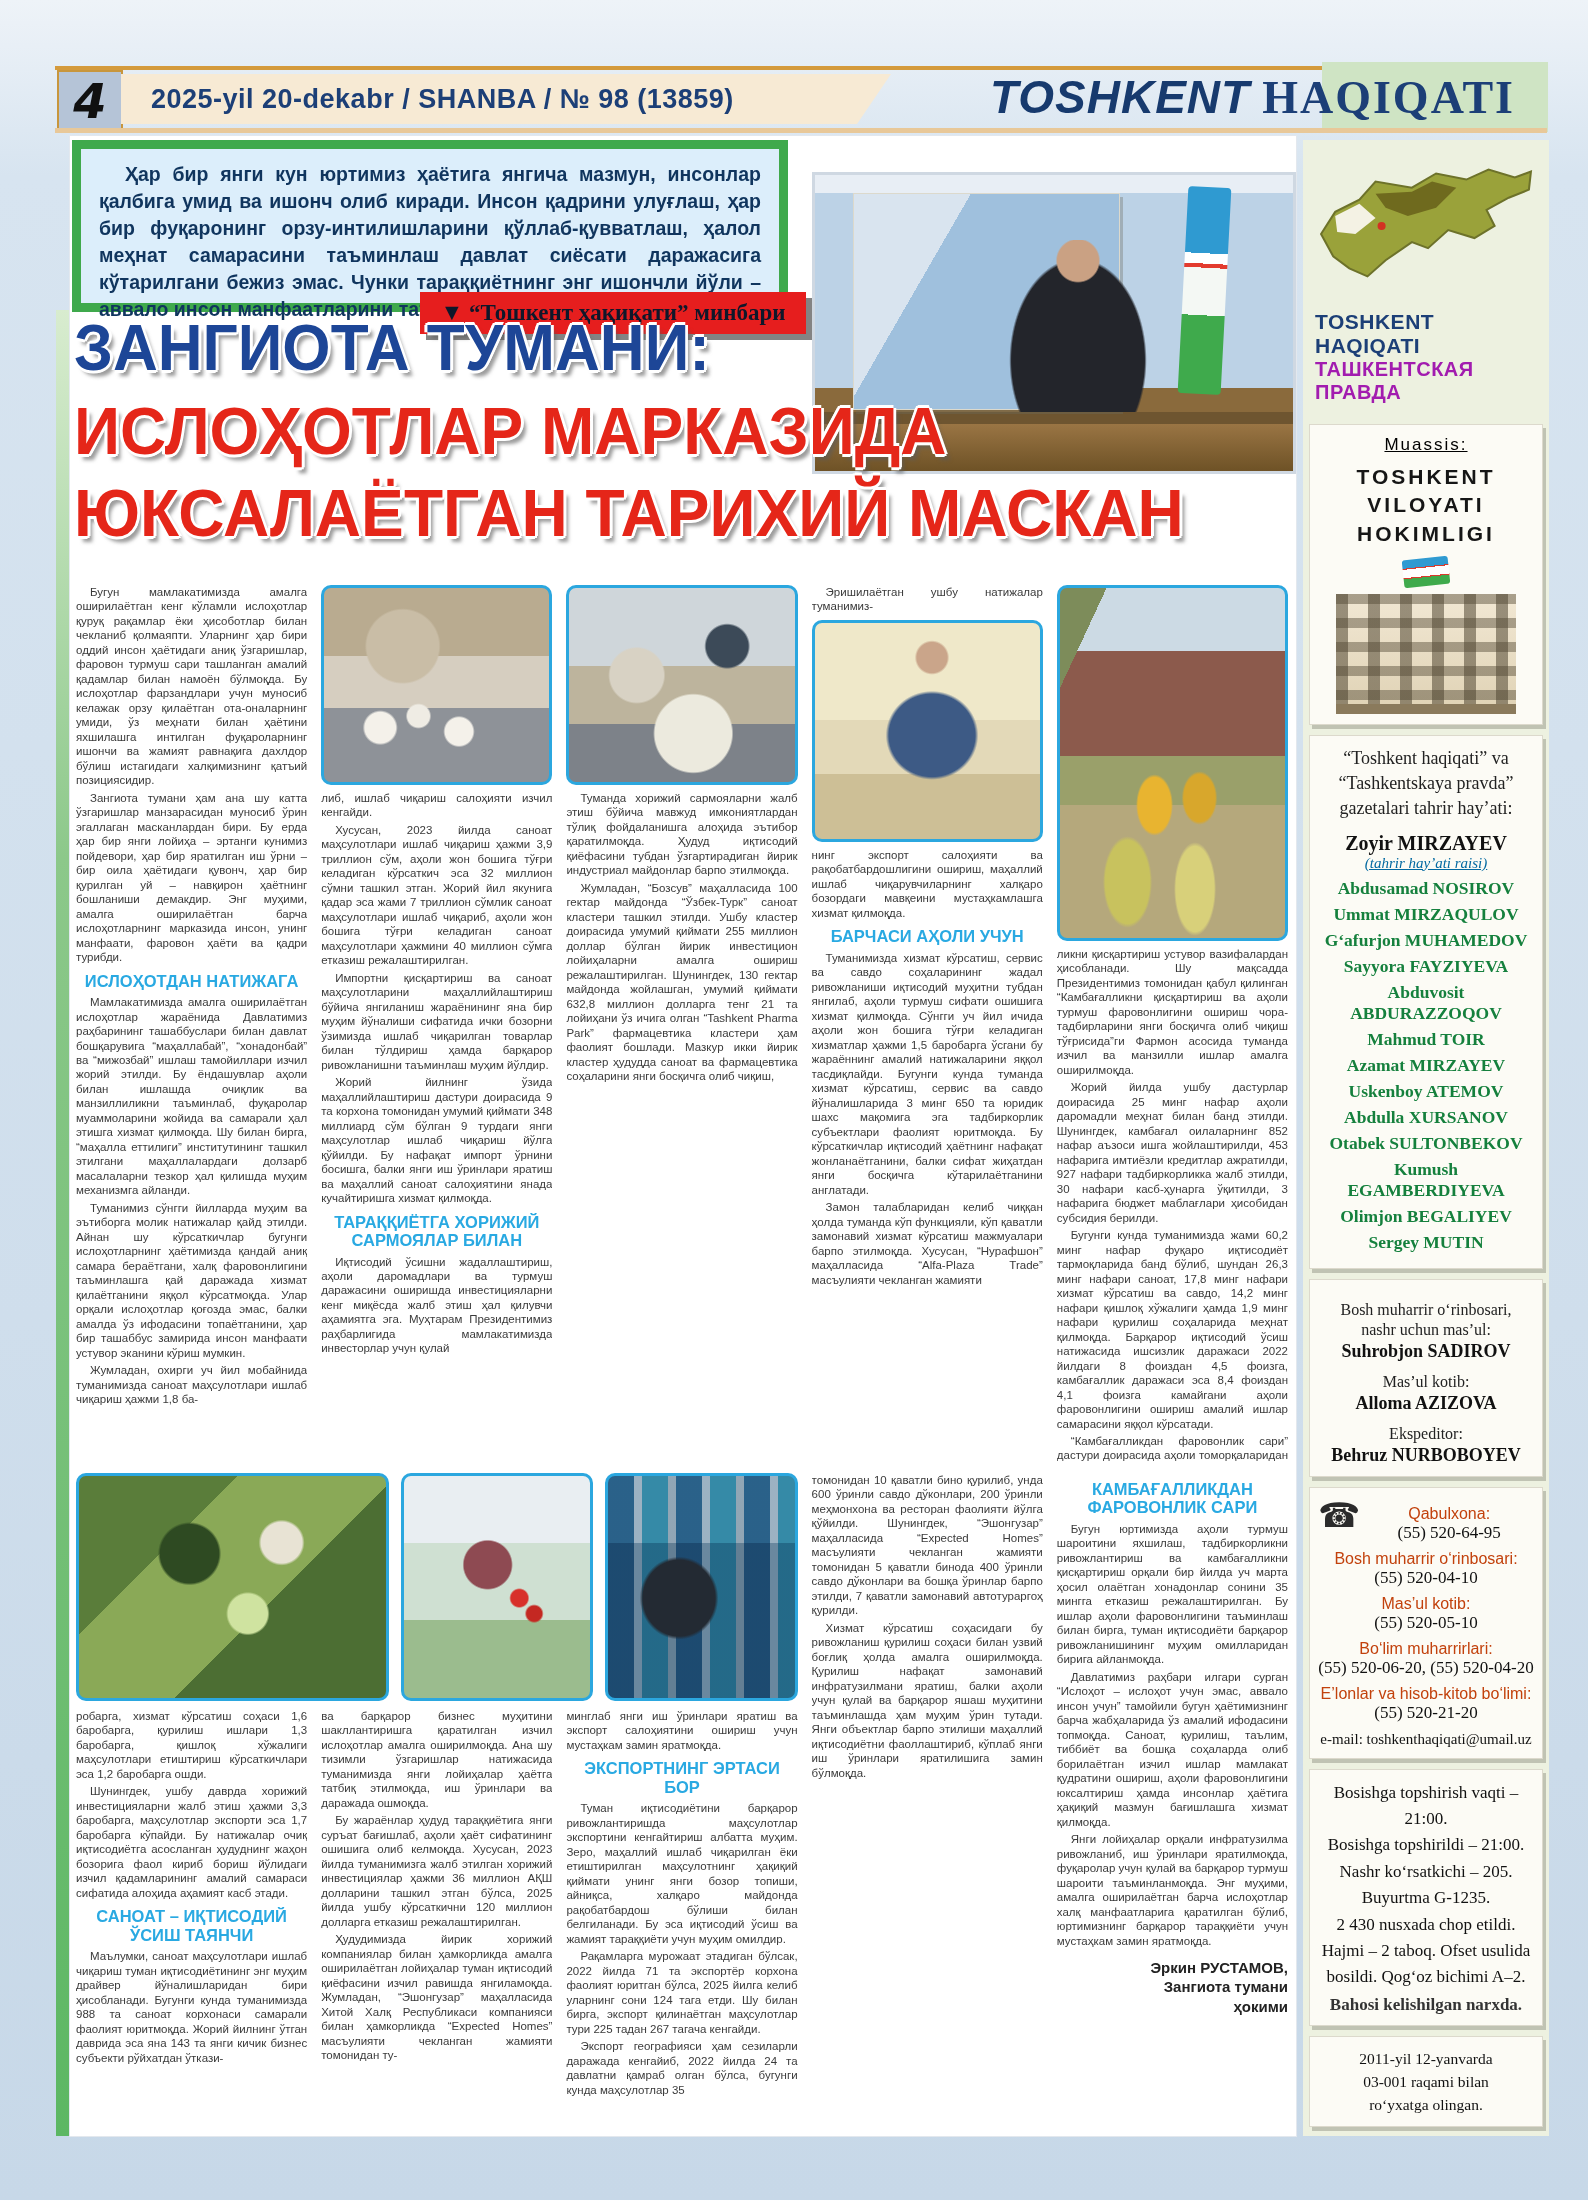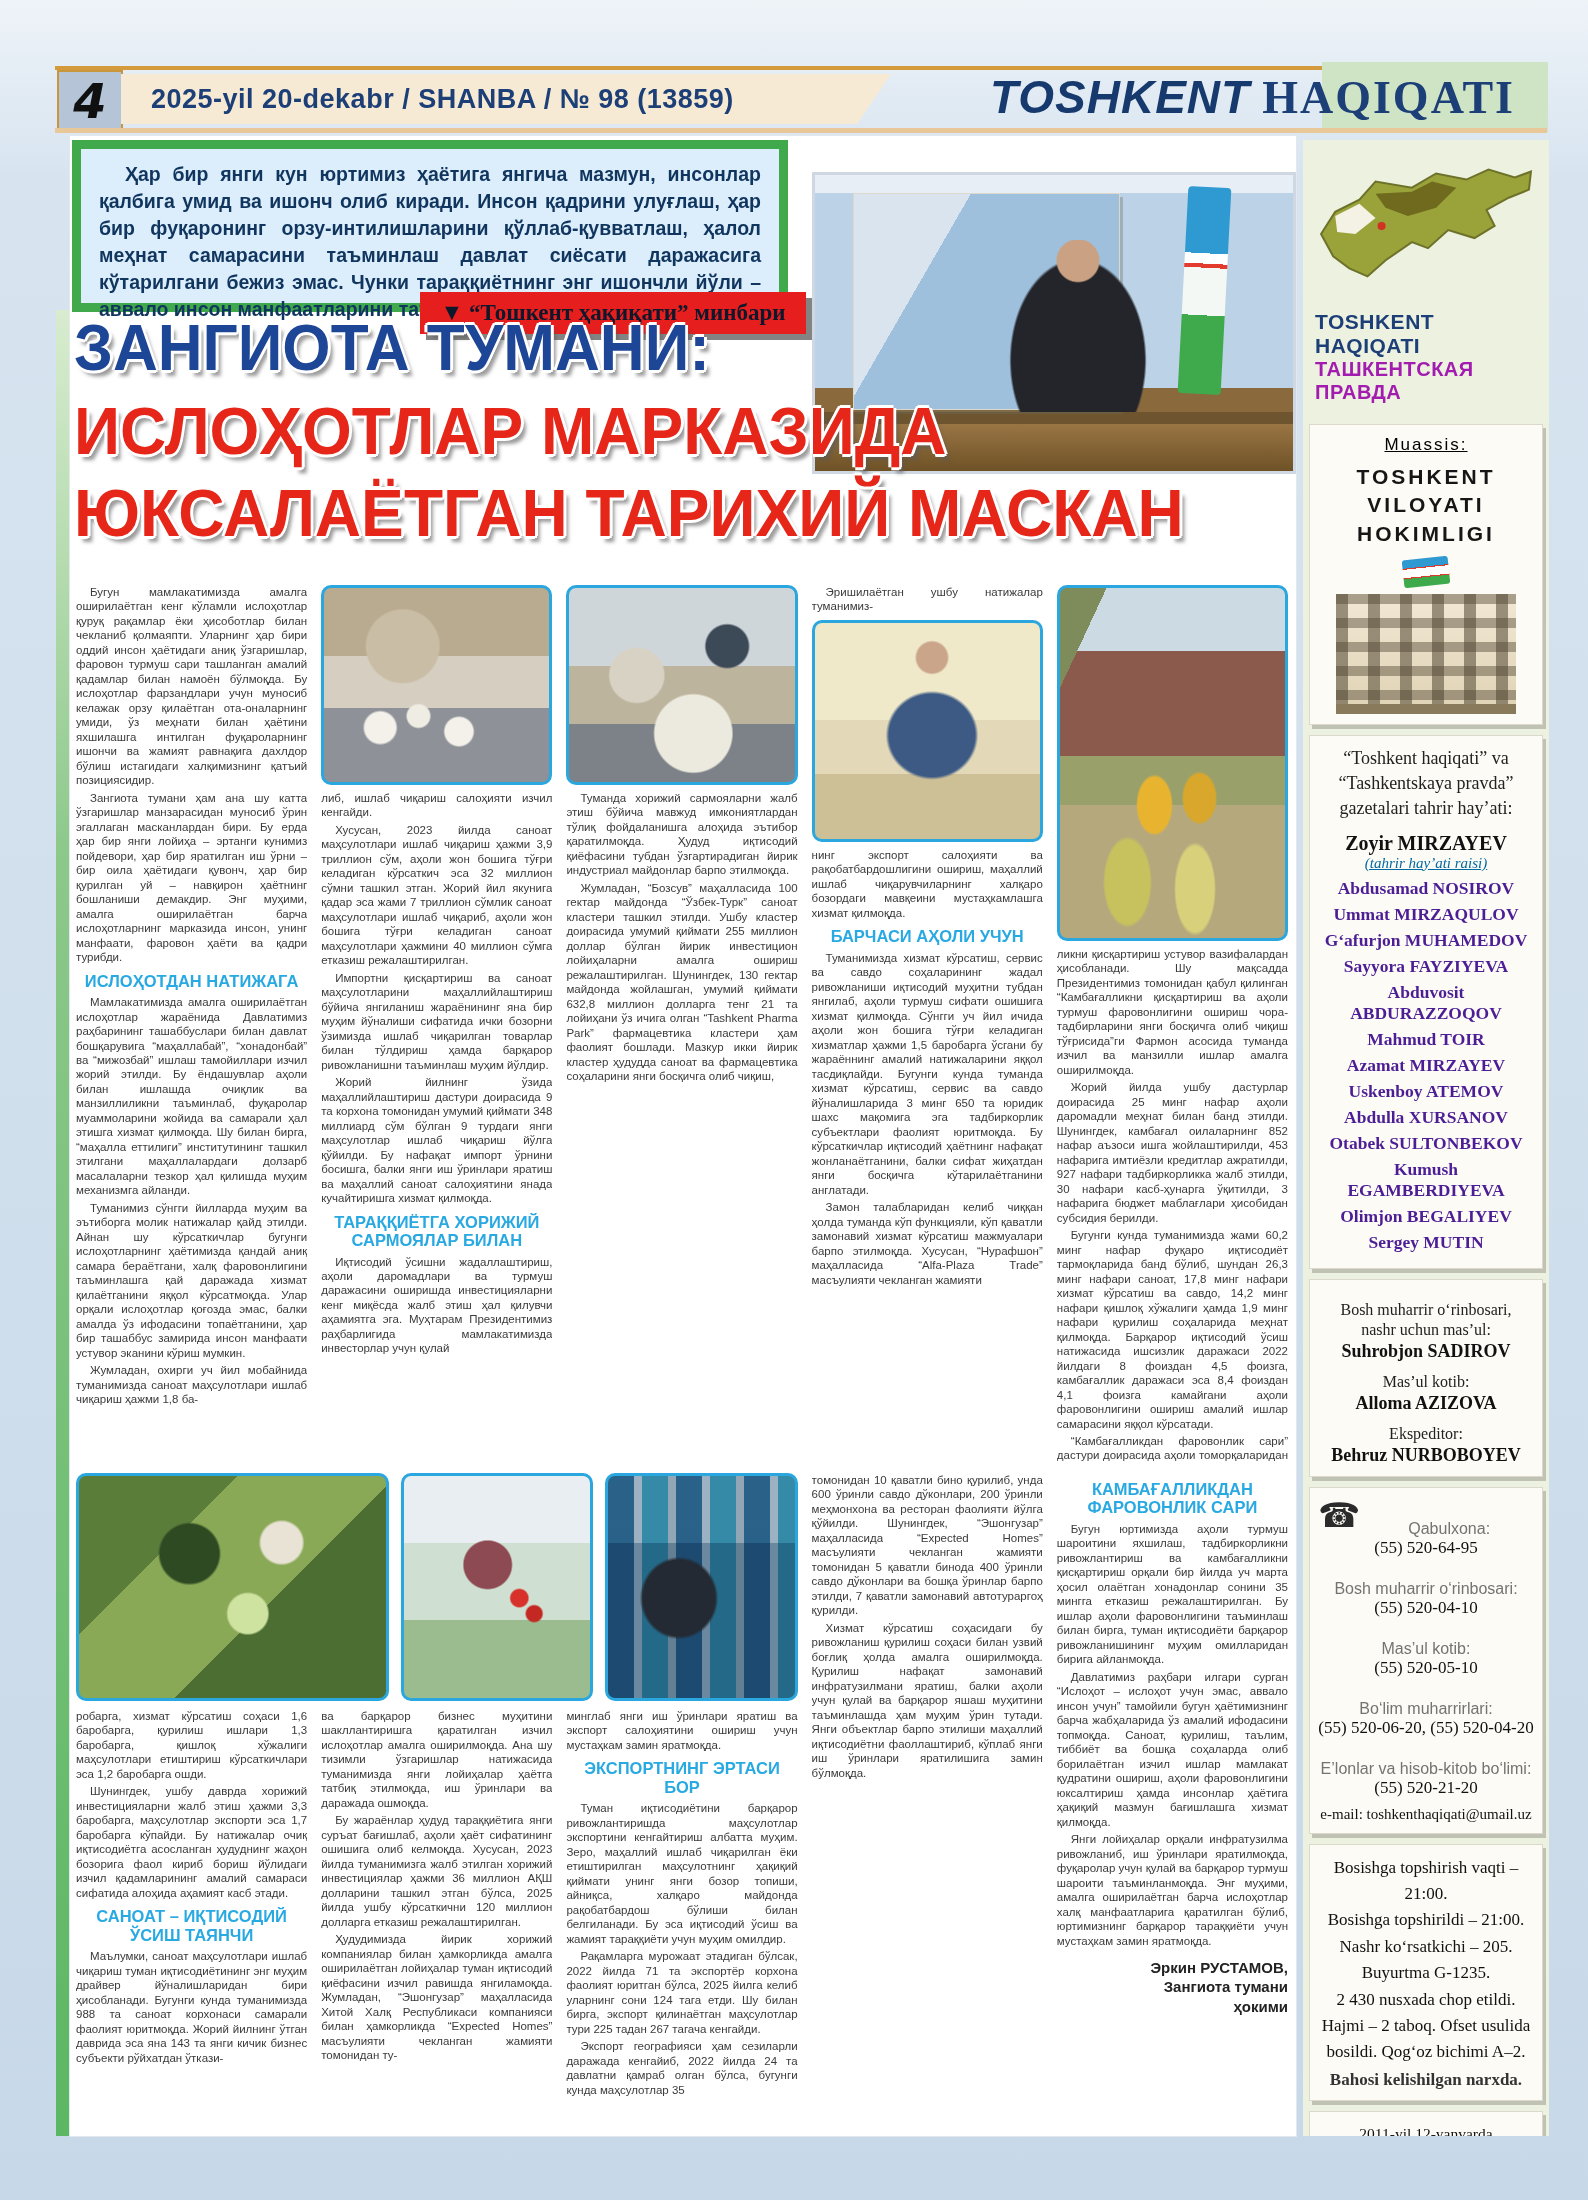--- a/index.html
+++ b/index.html
@@ -108,25 +108,25 @@
   .flag-icon{width:46px;height:28px;margin:10px auto 8px;transform:rotate(-6deg);border-radius:3px;
       background:linear-gradient(180deg,#2f9ad1 0 30%,#d93a2c 30% 34%,#ffffff 34% 64%,#d93a2c 64% 68%,#3faa4c 68% 100%);}
   .building{width:180px;height:120px;margin:0 auto;background:
       linear-gradient(0deg,#8a7a5c 0 8%, transparent 8%),
       repeating-linear-gradient(90deg,rgba(80,70,50,.55) 0 12px,transparent 12px 32px),
       repeating-linear-gradient(0deg,transparent 0 14px,rgba(80,70,50,.45) 14px 24px),
       linear-gradient(180deg,#f2e8d4,#dfd2b4);}
   .board-intro{font:18px "Liberation Serif",serif;color:#222;line-height:1.4;white-space:pre-line;margin-bottom:10px;}
   .chair{font:bold 20px "Liberation Serif",serif;color:#111;}
   .chair-role{font:italic 15px "Liberation Serif",serif;color:#0369a1;margin-bottom:6px;text-decoration:underline;}
-  .board-name{font:bold 17.5px "Liberation Serif",serif;color:#4c1d95;margin:5px 0;}
+  .board-name{font:bold 17.5px "Liberation Serif",serif;color:#15803d;margin:5px 0;}
   .staff-role{font:16px "Liberation Serif",serif;color:#222;line-height:1.3;white-space:pre-line;margin-top:10px;}
   .staff-name{font:bold 18px "Liberation Serif",serif;color:#111;}
   .phone-icon{font-size:34px;line-height:1;color:#2b2b2b;float:left;margin:0 4px 0 0;}
-  .ph-label{font:16px "Liberation Sans",sans-serif;color:#737373;margin-top:22px;}
+  .ph-label{font:16px "Liberation Sans",sans-serif;color:#c2410c;margin-top:7px;}
   .ph-num{font:17px "Liberation Serif",serif;color:#111;}
   .email{font:15px "Liberation Serif",serif;color:#111;margin-top:8px;}
   .print-info{font:17px "Liberation Serif",serif;line-height:1.55;color:#111;white-space:pre-line;}
   .price{font:bold 17px "Liberation Serif",serif;margin-top:4px;}
   .reg{font:15.5px "Liberation Serif",serif;line-height:1.5;white-space:pre-line;color:#111;}
 </style>
 </head>
 <body>
 
 <div class="abs top-rule"></div>

